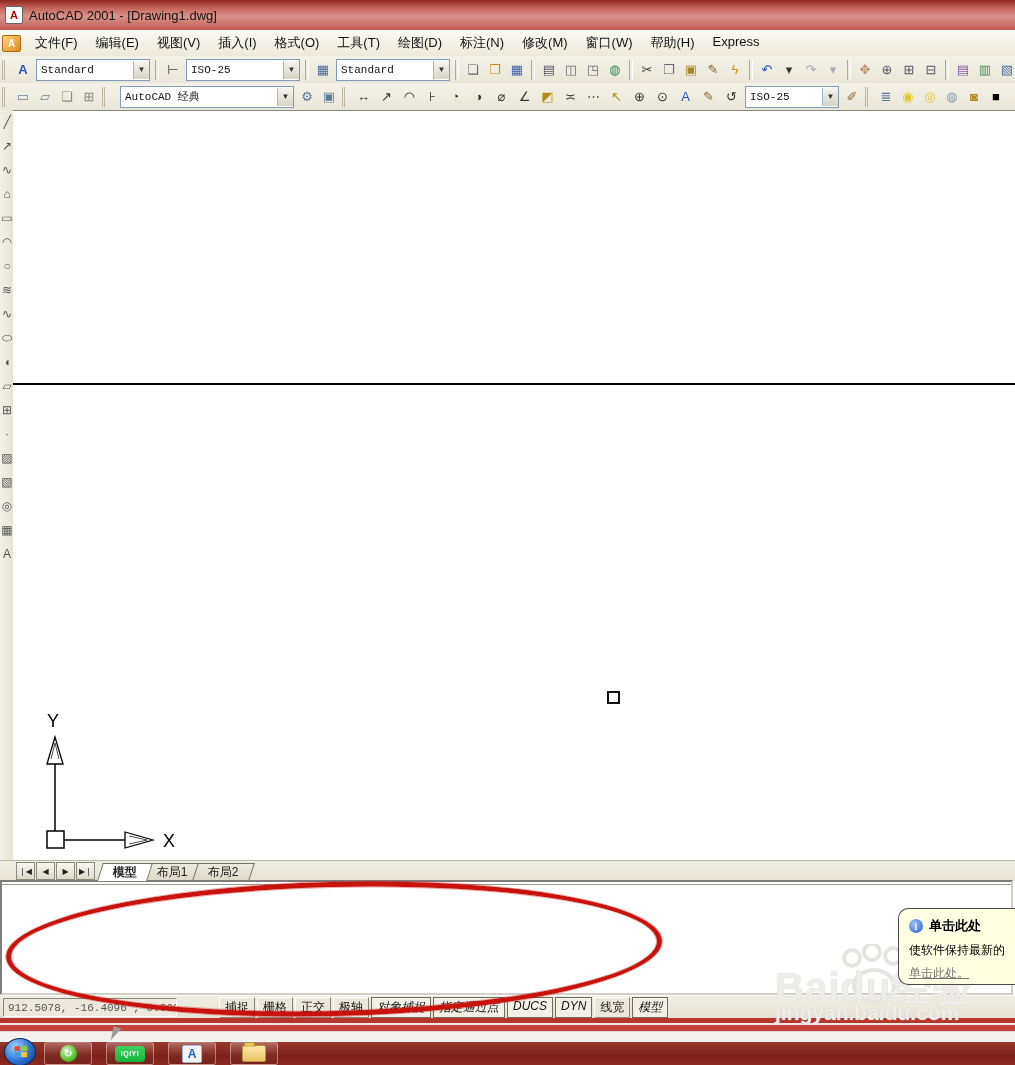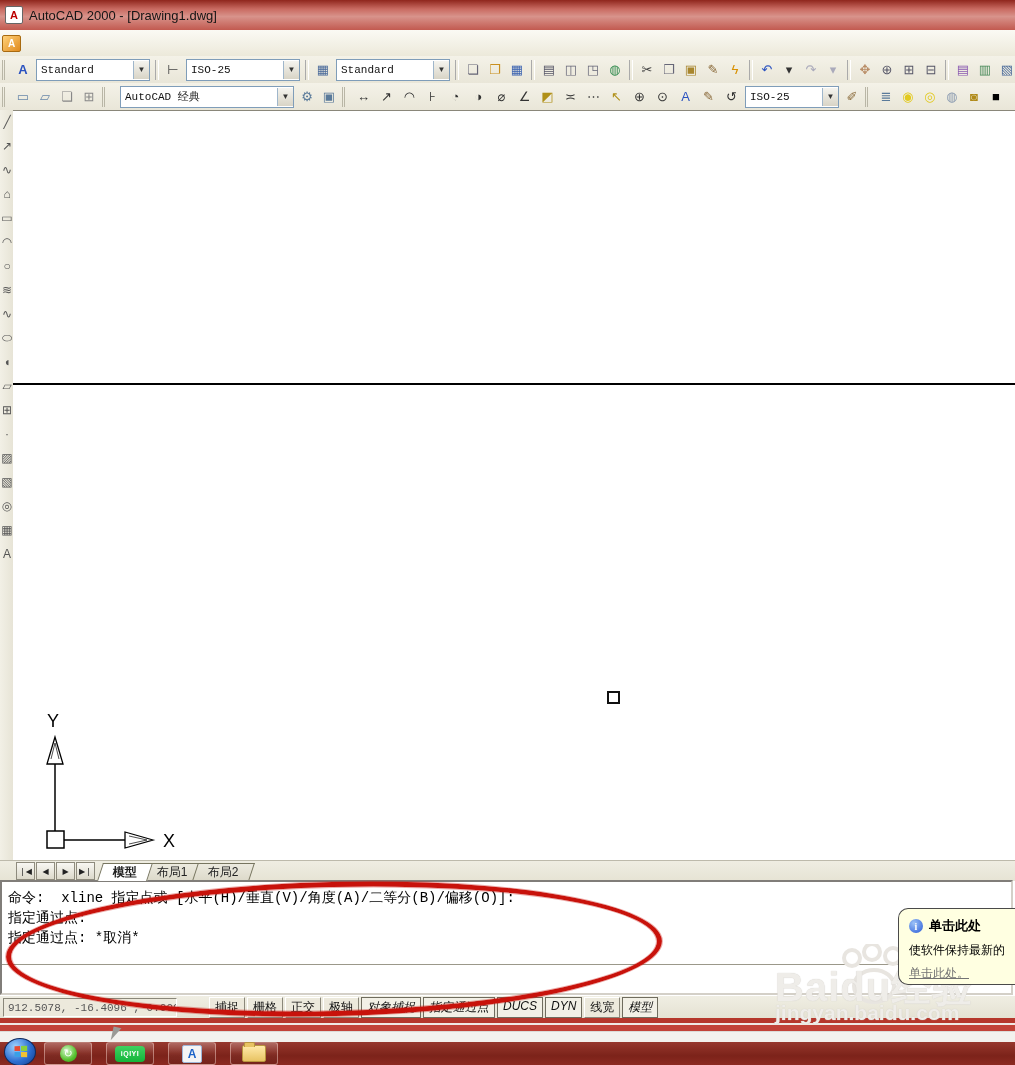--- a/index.html
+++ b/index.html
@@ -83,21 +83,21 @@
   .ellipse{top:882px;left:6px;width:646px;height:124px;border:5px solid #c8120b;
     border-radius:50%;transform:rotate(-1.4deg);pointer-events:none;z-index:30;
     box-shadow:0 0 0 1px rgba(200,18,11,.35), inset 0 0 0 1px rgba(200,18,11,.35);}
 
   
   .statusbar{top:995px;left:0;width:1015px;height:23px;background:linear-gradient(#f0eee3,#e4e1d2);
     border-top:1px solid #fff;display:flex;align-items:center;}
   .coords{width:168px;height:17px;margin-left:3px;border:1px solid;border-color:#8a877a #fff #fff #8a877a;
     background:#ece9dc;font-size:11px;color:#555;display:flex;align-items:center;padding-left:4px;
     font-family:"Liberation Mono",monospace;white-space:nowrap;overflow:hidden;}
-  .stbtns{display:flex;margin-left:32px;justify-content:space-between;}
+  .stbtns{display:flex;margin-left:42px;justify-content:space-between;}
   .stbtn{font-size:12px;color:#111;padding:1px 5px;margin-right:2px;
     border:1px solid;border-color:#fff #8a877a #8a877a #fff;background:#ece9dc;white-space:nowrap;}
   .stbtn.boxed{border:1px solid #6f6c5e;background:#f2f0e6;font-style:italic;}
 
   
   .redband{top:1018px;left:0;width:1015px;height:13px;
     background:linear-gradient(#b5372c 0 40%,#efe9e4 40% 55%,#c24238 55% 100%);}
   .scrollstrip{top:1031px;left:0;width:1015px;height:11px;background:#f3f2ee;border-top:1px solid #dcdcd8;}
   .cursor-arrow{top:1028px;left:112px;width:0;height:0;z-index:40;
     border-left:8px solid #9a9a96;border-right:7px solid transparent;border-bottom:14px solid transparent;
@@ -143,25 +143,40 @@
   .wm-brand{top:960px;left:775px;font-size:40px;font-weight:bold;letter-spacing:1px;
     text-shadow:0 0 1px #c9c6c0;}
   .wm-url{top:1001px;left:775px;font-size:21px;font-weight:bold;text-shadow:0 0 1px #c9c6c0;}
   .wm-paw{top:944px;left:838px;}
 </style>
 </head>
 <body>
 
 <div class="abs titlebar">
   <span class="appico">A</span>
-  <span class="tt">AutoCAD 2000 - [Drawing1.dwg]</span>
+  <span class="tt">AutoCAD 2001 - [Drawing1.dwg]</span>
 </div>
 
 <div class="abs menubar">
   <span class="appico2">A</span>
+  <span style="display:flex;">
+
+  <span class="menu-item">文件(F)</span>
+      <span class="menu-item">编辑(E)</span>
+      <span class="menu-item">视图(V)</span>
+      <span class="menu-item">插入(I)</span>
+      <span class="menu-item">格式(O)</span>
+      <span class="menu-item">工具(T)</span>
+      <span class="menu-item">绘图(D)</span>
+      <span class="menu-item">标注(N)</span>
+      <span class="menu-item">修改(M)</span>
+      <span class="menu-item">窗口(W)</span>
+      <span class="menu-item">帮助(H)</span>
+      <span class="menu-item">Express</span>
+    </span>
 </div>
 
 <div class="abs tbrow tb1">
   <span class="grip"></span>
   <span class="tbicon" style="color:#2a52c0;font-weight:bold;">A</span>
   <span class="combo w110">
     <span class="val">Standard</span>
     <span class="arrow">▼</span>
   </span>
   <span class="sep"></span>
@@ -467,26 +482,20 @@
       <span class="tab">
       <span>布局1</span>
     </span>
       <span class="tab">
       <span>布局2</span>
     </span>
     </span>
 </div>
 
 <div class="abs cmdwin">
-  <div class="cmd-history">
-
-  <div class="cmd-line">命令:  xline 指定点或 [水平(H)/垂直(V)/角度(A)/二等分(B)/偏移(O)]:</div>
-      <div class="cmd-line">指定通过点:</div>
-      <div class="cmd-line">指定通过点: *取消*</div>
-    </div>
   <div class="cmd-sep"></div>
 </div>
 
 <div class="abs ellipse" style="border-color: rgb(200, 18, 11);"></div>
 
 <div class="abs statusbar">
   <span class="coords">912.5078,  -16.4096 ,  0.0000</span>
   <span class="stbtns">
 
   <span class="stbtn">捕捉</span>

